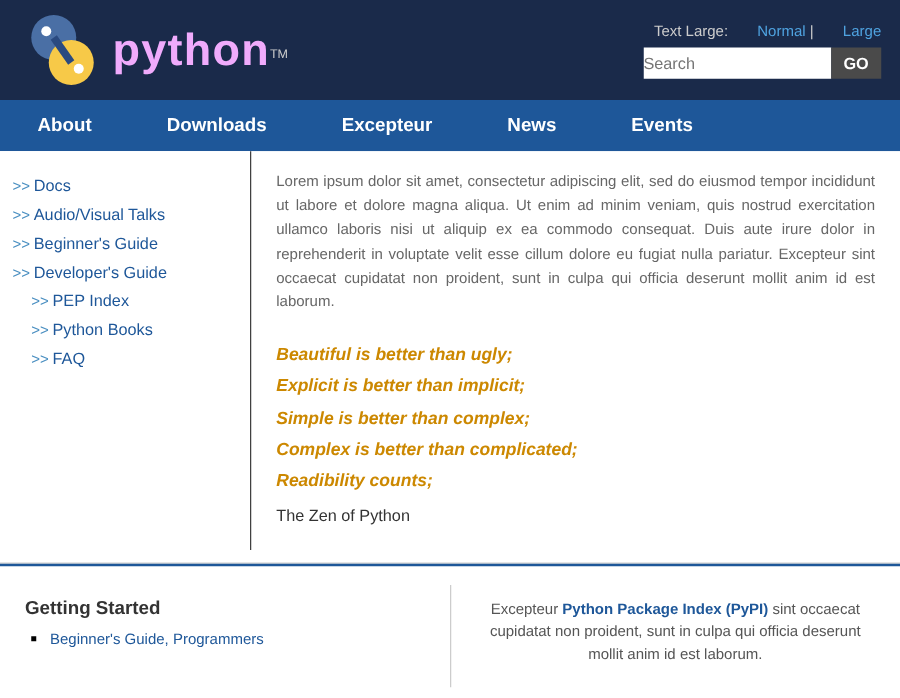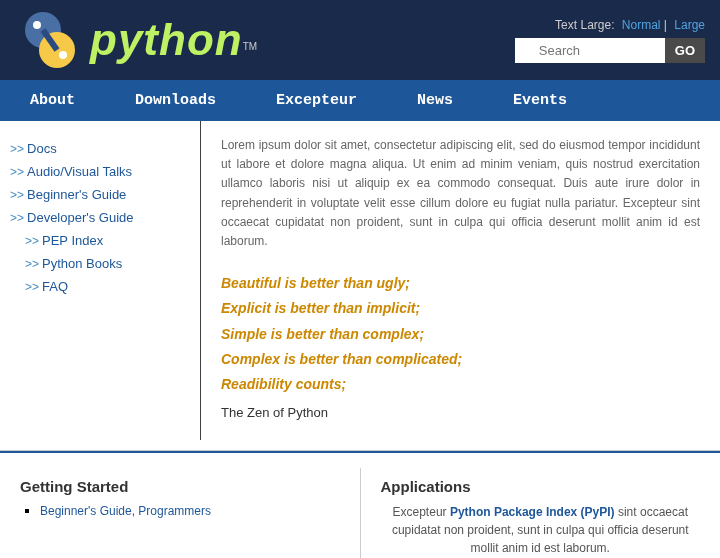--- a/index.html
+++ b/index.html
@@ -16,74 +16,72 @@
     .logo-area {
       display: flex;
       align-items: center;
     }
     .python-logo {
       width: 70px;
       height: 60px;
       margin-right: 5px;
     }
     .python-text {
-      color: #bef264;
-      font-size: 44px;
-      font-weight: bold;
-      font-style: italic;
+      color: #f0abfc;
+      font-size: 36px;
+      font-weight: bold;
       letter-spacing: 1px;
     }
     .tm-mark {
       font-size: 10px;
       vertical-align: super;
       color: #ccc;
     }
     .header-right {
       display: flex;
       flex-direction: column;
       align-items: flex-end;
       gap: 6px;
     }
     .text-size-bar {
       color: #ccc;
       font-size: 12px;
     }
     .text-size-bar a {
       color: #4fa3e0;
       text-decoration: none;
-      margin-left: 4px;
+      margin-left: 20px;
     }
     .search-bar {
       display: flex;
       align-items: center;
     }
     .search-input {
       width: 150px;
-      padding: 5px 24px;
+      padding: 5px 0;
       border: none;
       font-size: 13px;
       background: #fff;
       color: #333;
     }
     .search-button {
       background: #4a4a4a;
       color: #fff;
       border: none;
       padding: 5px 10px;
       font-size: 13px;
       cursor: pointer;
       font-weight: bold;
     }
 
     
     .nav {
       background: #1e5799;
       display: flex;
       align-items: center;
-      font-family: Liberation Mono, monospace;
     }
     .nav-item {
       color: #fff;
       padding: 12px 30px;
       font-size: 15px;
       cursor: pointer;
       text-decoration: none;
       font-weight: bold;
     }
 
@@ -294,19 +292,18 @@
 
   <div class="lower-col">
     <h3>Getting Started</h3>
     <ul class="lower-list">
       <li><a href="#">Beginner's Guide, Programmers</a></li>
 
     </ul>
   </div>
 
   <div class="lower-col">
-    <h3>Applications</h3>
     <p>
       <span>Excepteur </span><span class="highlight">Python Package Index (PyPI)</span><span> sint occaecat cupidatat non proident, sunt in culpa qui officia deserunt mollit anim id est laborum.</span>
     </p>
 
   </div>
 </div>
 
 </body></html>

